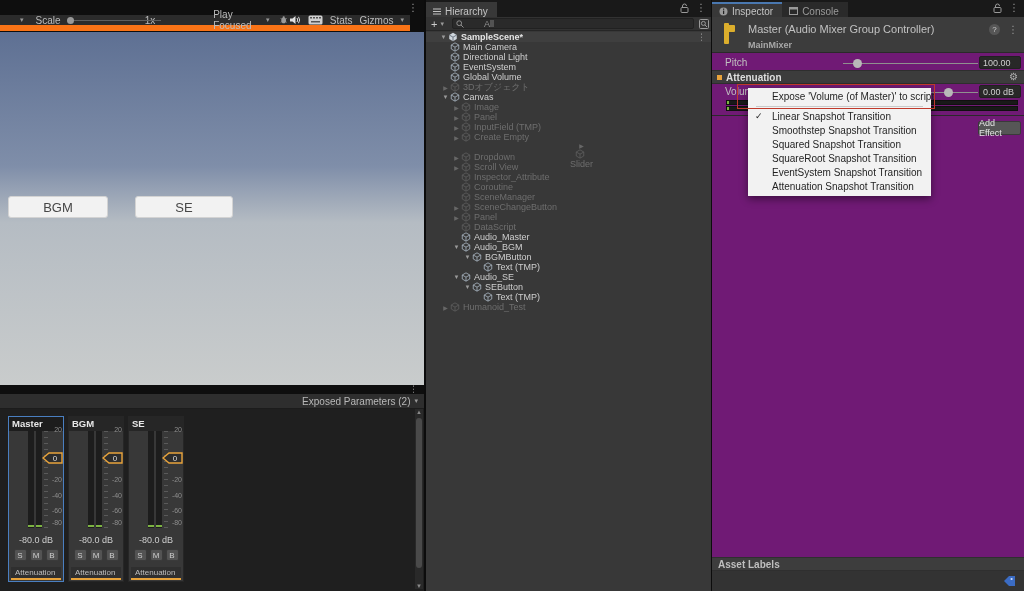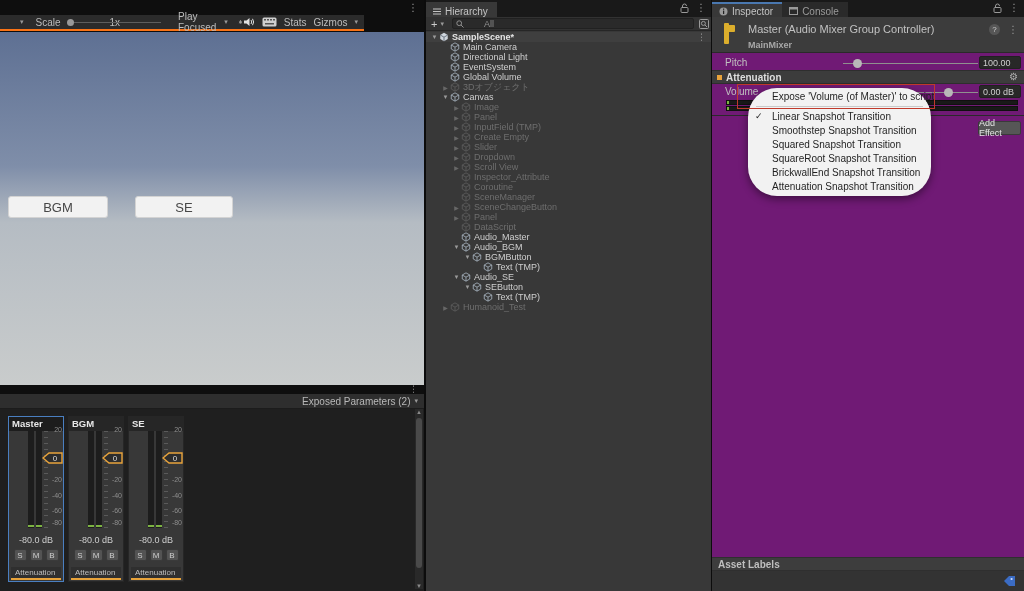--- a/index.html
+++ b/index.html
@@ -6,22 +6,22 @@
   html,body { width:1024px; height:591px; overflow:hidden; background:#0c0c0c;
     font-family:"Liberation Sans", sans-serif; }
   .screen { position:relative; width:1024px; height:591px; }
   .abs { position:absolute; }
 
   
   .game-panel { left:0; top:0; width:424px; height:385px; background:#0e0e0e; }
   .game-titlebar { left:0; top:0; width:424px; height:15px; background:#0e0e0e; }
   .kebab { color:#9a9a9a; font-size:10px; line-height:10px; cursor:pointer; }
   .game-titlebar .kebab { position:absolute; right:6px; top:3px; }
-  .game-toolbar { left:0; top:15px; width:364px; height:16px; background:#2b2b2b;
-    border-bottom:2px solid #f97316; color:#bdbdbd; font-size:10px;
+  .game-toolbar { left:0; top:15px; width:410px; height:16px; background:#2b2b2b;
+    border-bottom:6px solid #f97316; color:#bdbdbd; font-size:10px;
     display:flex; align-items:center; }
   .caret { color:#999; font-size:7px; }
   .gt-left-caret { margin-left:20px; }
   .scale-lbl { margin-left:12px; }
   .scale-slider { position:relative; width:95px; height:10px; margin-left:6px; }
   .scale-slider .track { position:absolute; left:6px; top:5px; width:88px; height:1px; background:#5e5e5e; }
   .scale-slider .knob { position:absolute; left:0; top:2px; width:7px; height:7px; border-radius:50%; background:#999; }
   .scale-val { margin-left:4px; }
   .play-focused { margin-left:58px; display:flex; align-items:center; gap:8px; cursor:pointer; }
   .bug-icon { margin-left:10px; width:12px; height:12px; }
@@ -129,21 +129,21 @@
     border:1px solid #3a3a3a; border-radius:2px; color:#e2e2e2; font-size:9px;
     display:flex; align-items:center; justify-content:center; cursor:pointer; }
   .asset-labels { position:absolute; left:0; top:557px; width:100%; height:14px; background:#3d3d3d;
     border-top:1px solid #2f2f2f; border-bottom:1px solid #2f2f2f; }
   .asset-labels span { position:absolute; left:6px; top:1px; font-size:10px; font-weight:bold; color:#bfbfbf; }
   .insp-footer { position:absolute; left:0; top:571px; width:100%; height:20px; background:#333333; }
   .tag-icon { position:absolute; right:8px; top:4px; cursor:pointer; }
 
   
   .ctx-menu { left:748px; top:88px; width:183px; background:#f2f2f2;
-    box-shadow:0 3px 8px rgba(0,0,0,.45); padding:2px 0; z-index:40;border-radius:29px; }
+    box-shadow:0 3px 8px rgba(0,0,0,.45); padding:2px 0; z-index:40; }
   .ctx-item { position:relative; height:14px; font-size:10px; color:#1f1f1f; padding:1px 6px 0 24px;
     white-space:nowrap; cursor:pointer; }
   .ctx-item .chk { position:absolute; left:7px; top:1px; font-size:9px; color:#222; }
   .ctx-sep { height:1px; background:#c9c9c9; margin:2px 8px 3px 8px; }
   .red-annot { left:737px; top:84px; width:198px; height:25px; border:1px solid #c0392b; z-index:60; pointer-events:none; }
 </style>
 </head>
 <body>
 
 <div class="screen">
@@ -317,21 +317,21 @@
         </svg>
         <span>All</span>
       </span>
       <svg class="search-save" width="10" height="10" viewBox="0 0 10 10">
         <rect x="0.5" y="0.5" width="9" height="9" rx="1" fill="none" stroke="#9a9a9a"></rect>
         <circle cx="4.4" cy="4.4" r="2" fill="none" stroke="#9a9a9a"></circle>
         <path d="M5.8 5.8 L8 8" stroke="#9a9a9a"></path>
       </svg>
     </div>
     <div class="tree">
-        <div class="trow scene" style="padding-left: 4px; align-items: center;">
+        <div class="trow scene" style="padding-left: 13px; align-items: center;">
           <span class="arr">▼</span>
           <span class="cube">
             <svg width="10" height="10" viewBox="0 0 12 12">
               <path d="M6 1 L10.5 3.6 V8.4 L6 11 L1.5 8.4 V3.6 Z" fill="#cfd6dd"></path>
               <path d="M1.5 3.6 L6 6.2 L10.5 3.6 M6 6.2 V11" stroke="#5a6470" stroke-width="1" fill="none"></path>
             </svg>
           </span>
           <span>SampleScene*</span>
           <span class="rowmenu">⋮</span>
         </div>
@@ -418,21 +418,21 @@
         </div>
         <div class="trow muted" style="padding-left: 26px;">
           <span class="arr">▶</span>
           <span class="cube">
             <svg width="10" height="10" viewBox="0 0 12 12">
               <path d="M6 1 L10.5 3.6 V8.4 L6 11 L1.5 8.4 V3.6 Z M1.5 3.6 L6 6.2 L10.5 3.6 M6 6.2 V11" fill="none" stroke="#a8b4c0" stroke-width="1"></path>
             </svg>
           </span>
           <span>Create Empty</span>
         </div>
-        <div class="trow muted" style="padding-left: 26px;">
+        <div class="trow muted" style="padding-left: 26px; flex-direction: column;">
           <span class="arr">▶</span>
           <span class="cube">
             <svg width="10" height="10" viewBox="0 0 12 12">
               <path d="M6 1 L10.5 3.6 V8.4 L6 11 L1.5 8.4 V3.6 Z M1.5 3.6 L6 6.2 L10.5 3.6 M6 6.2 V11" fill="none" stroke="#a8b4c0" stroke-width="1"></path>
             </svg>
           </span>
           <span>Slider</span>
         </div>
         <div class="trow muted" style="padding-left: 26px;">
           <span class="arr">▶</span>
@@ -662,19 +662,19 @@
     </div>
   </div>
 
   <div class="abs ctx-menu">
       <div class="ctx-item"><span>Expose 'Volume (of Master)' to script</span></div>
       <div class="ctx-sep"></div>
       <div class="ctx-item"><span class="chk">✓</span><span>Linear Snapshot Transition</span></div>
       <div class="ctx-item"><span>Smoothstep Snapshot Transition</span></div>
       <div class="ctx-item"><span>Squared Snapshot Transition</span></div>
       <div class="ctx-item"><span>SquareRoot Snapshot Transition</span></div>
-      <div class="ctx-item"><span>BrickwallEnd Snapshot Transition</span></div>
+      <div class="ctx-item"><span>EventSystem Snapshot Transition</span></div>
       <div class="ctx-item"><span>Attenuation Snapshot Transition</span></div>
     </div>
 
   <div class="abs red-annot"></div>
 
 </div>
 
 </body></html>

